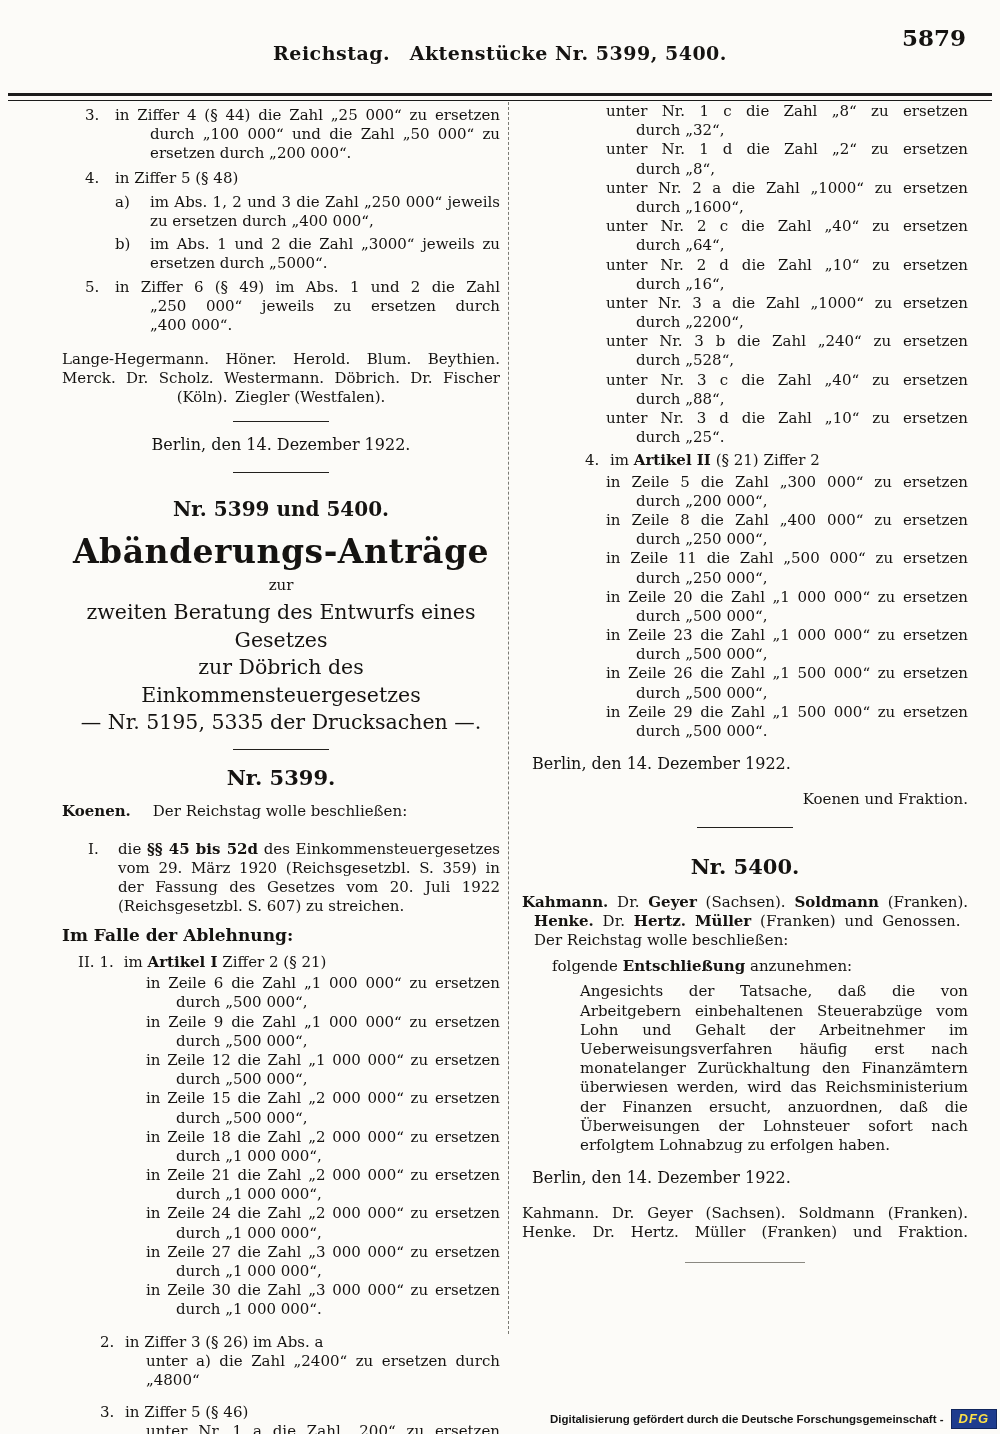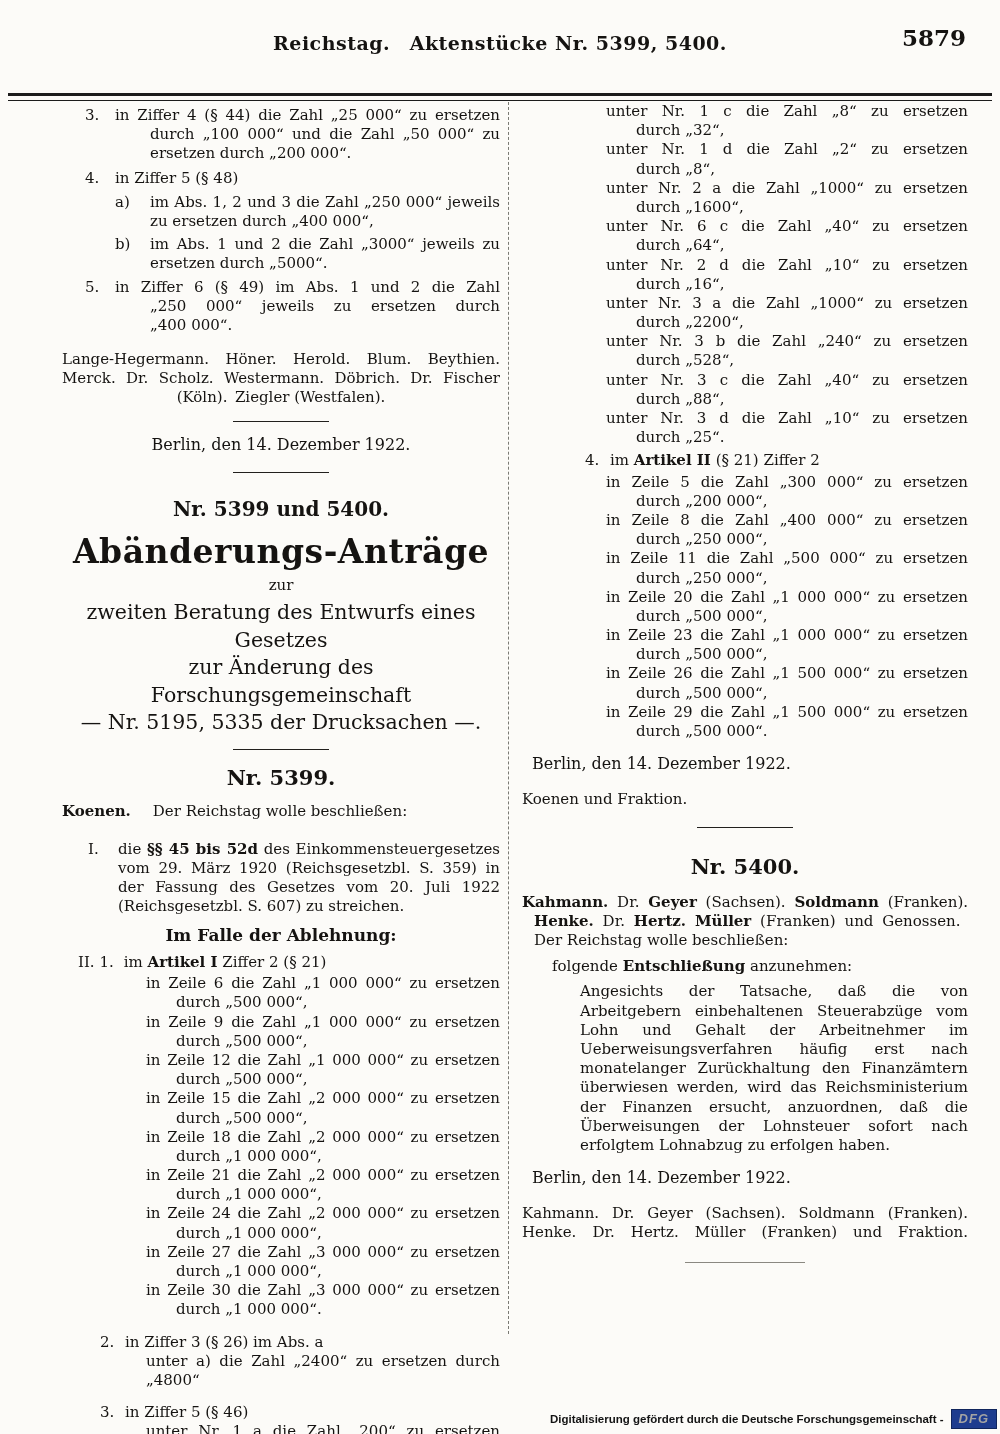--- a/index.html
+++ b/index.html
@@ -1,19 +1,19 @@
 <!DOCTYPE html>
 <html lang="de"><head>
 <meta charset="utf-8">
 <style>
   html,body{margin:0;padding:0;background:#888;}
   .page{position:relative;width:1000px;height:1434px;margin:0 auto;background:#fcfbf8;color:#151311;
         font-family:"DejaVu Serif","Liberation Serif",serif;overflow:hidden;}
   
-  .hdr{position:absolute;top:32px;left:0;width:100%;text-align:center;font-weight:bold;font-size:19px;letter-spacing:.5px;white-space:pre-wrap;}
+  .hdr{position:absolute;top:42px;left:0;width:100%;text-align:center;font-weight:bold;font-size:19px;letter-spacing:.5px;white-space:pre-wrap;}
   .pagenum{position:absolute;top:24px;right:34px;font-weight:bold;font-size:23px;}
   .rule2{position:absolute;top:93px;left:8px;right:8px;height:4px;border-top:3px solid #1c1c1c;border-bottom:1px solid #1c1c1c;}
   .vdiv{position:absolute;left:508px;top:102px;height:1232px;border-left:1px dashed #7a7a74;}
   
   .colL{position:absolute;left:62px;top:106px;width:438px;font-size:15px;line-height:1.28;}
   .colR{position:absolute;left:522px;top:102px;width:446px;font-size:15px;line-height:1.28;}
   p,div{margin:0;}
   .jl{text-align:justify;text-align-last:justify;}
   .ctr{text-align:center;}
   .bd,b{font-weight:bold;}
@@ -37,35 +37,35 @@
   .one{margin-left:84px;text-align:justify;text-align-last:justify;}
   
   .srule{width:96px;margin:13px auto;border-top:1px solid #22201d;height:0;}
   .frule{width:120px;margin:20px auto 0;border-top:1px solid #8a8881;height:0;}
   .docnum{text-align:center;font-weight:bold;font-size:20px;margin-top:24px;}
   .doctitle{text-align:center;font-weight:bold;font-size:33px;margin:8px 0 2px;letter-spacing:.5px;}
   .zur{text-align:center;font-size:15px;margin:3px 0 4px;}
   .docsub{text-align:center;font-size:20.5px;line-height:1.34;}
   .secnum{text-align:center;font-weight:bold;font-size:21px;margin:15px 0 10px;}
   .secnum2{text-align:center;font-weight:bold;font-size:21px;margin:26px 0 12px;}
-  .ablehnung{text-align:center;font-weight:bold;font-size:17px;margin:9px 0 6px;}
+  .ablehnung{text-align:left;font-weight:bold;font-size:17px;margin:9px 0 6px;}
   .kline{margin-bottom:18px;}
   .kline .who{font-weight:bold;margin-right:22px;}
   .sigline{margin-top:15px;}
   .dateL{text-align:center;font-size:16px;}
   .dateR{padding-left:10px;font-size:16px;margin-top:13px;}
-  .faction{text-align:left;margin-top:15px;}
+  .faction{text-align:right;margin-top:15px;}
   .proposers{padding-left:12px;text-indent:-12px;text-align:justify;}
   .resintro{padding-left:30px;margin:7px 0 6px;}
   .restext{padding-left:58px;text-align:justify;}
   .finsig{margin-top:15px;}
   
   .footer{position:absolute;right:3px;bottom:5px;display:flex;align-items:center;gap:7px;
           font-family:"Liberation Sans","DejaVu Sans",sans-serif;font-size:11.5px;font-weight:bold;color:#141414;}
-  .dfg{background:#1e3c8e;color:#a3a3a3;font-style:italic;font-size:13px;letter-spacing:1px;padding:1px 7px 2px;border:1px solid #10255c;}
+  .dfg{background:#1e3c8e;color:#fde047;font-style:italic;font-size:13px;letter-spacing:1px;padding:1px 7px 2px;border:1px solid #10255c;}
 </style>
 </head>
 <body>
 
 <div class="page">
 
   <div class="hdr">Reichstag. Aktenstücke Nr. 5399, 5400.</div>
   <div class="pagenum">5879</div>
   <div class="rule2"></div>
   <div class="vdiv"></div>
@@ -88,21 +88,21 @@
 
     <div class="srule"></div>
     <div class="dateL">Berlin, den 14. Dezember 1922.</div>
     <div class="srule" style="margin-top:17px"></div>
 
     <div class="docnum">Nr. 5399 und 5400.</div>
     <h1 class="doctitle">Abänderungs-Anträge</h1>
     <div class="zur">zur</div>
     <div class="docsub">
       <div>zweiten Beratung des Entwurfs eines Gesetzes</div>
-      <div>zur Änderung des Forschungsgemeinschaft</div>
+      <div>zur Döbrich des Einkommensteuergesetzes</div>
       <div>— Nr. 5195, 5335 der Drucksachen —.</div>
     </div>
 
     <div class="srule"></div>
     <div class="secnum">Nr. 5399.</div>
 
     <p class="kline"><span class="who">Koenen.</span><span>Der Reichstag wolle beschließen:</span></p>
 
     <div class="itemI"><span class="num">I.</span><span>die </span><b>§§ 45 bis 52d</b><span> des Einkommensteuergesetzes vom 29. März 1920 (Reichsgesetzbl. S. 359) in der Fassung des Gesetzes vom 20. Juli 1922 (Reichsgesetzbl. S. 607) zu streichen.</span></div>
 
@@ -176,21 +176,21 @@
       </div>
         <div class="entry">
         <div class="l1">unter Nr. 1 d die Zahl „2“ zu ersetzen</div>
         <div class="l2">durch „8“,</div>
       </div>
         <div class="entry">
         <div class="l1">unter Nr. 2 a die Zahl „1000“ zu ersetzen</div>
         <div class="l2">durch „1600“,</div>
       </div>
         <div class="entry">
-        <div class="l1">unter Nr. 6 c die Zahl „40“ zu ersetzen</div>
+        <div class="l1">unter Nr. 2 c die Zahl „40“ zu ersetzen</div>
         <div class="l2">durch „64“,</div>
       </div>
         <div class="entry">
         <div class="l1">unter Nr. 2 d die Zahl „10“ zu ersetzen</div>
         <div class="l2">durch „16“,</div>
       </div>
         <div class="entry">
         <div class="l1">unter Nr. 3 a die Zahl „1000“ zu ersetzen</div>
         <div class="l2">durch „2200“,</div>
       </div>

